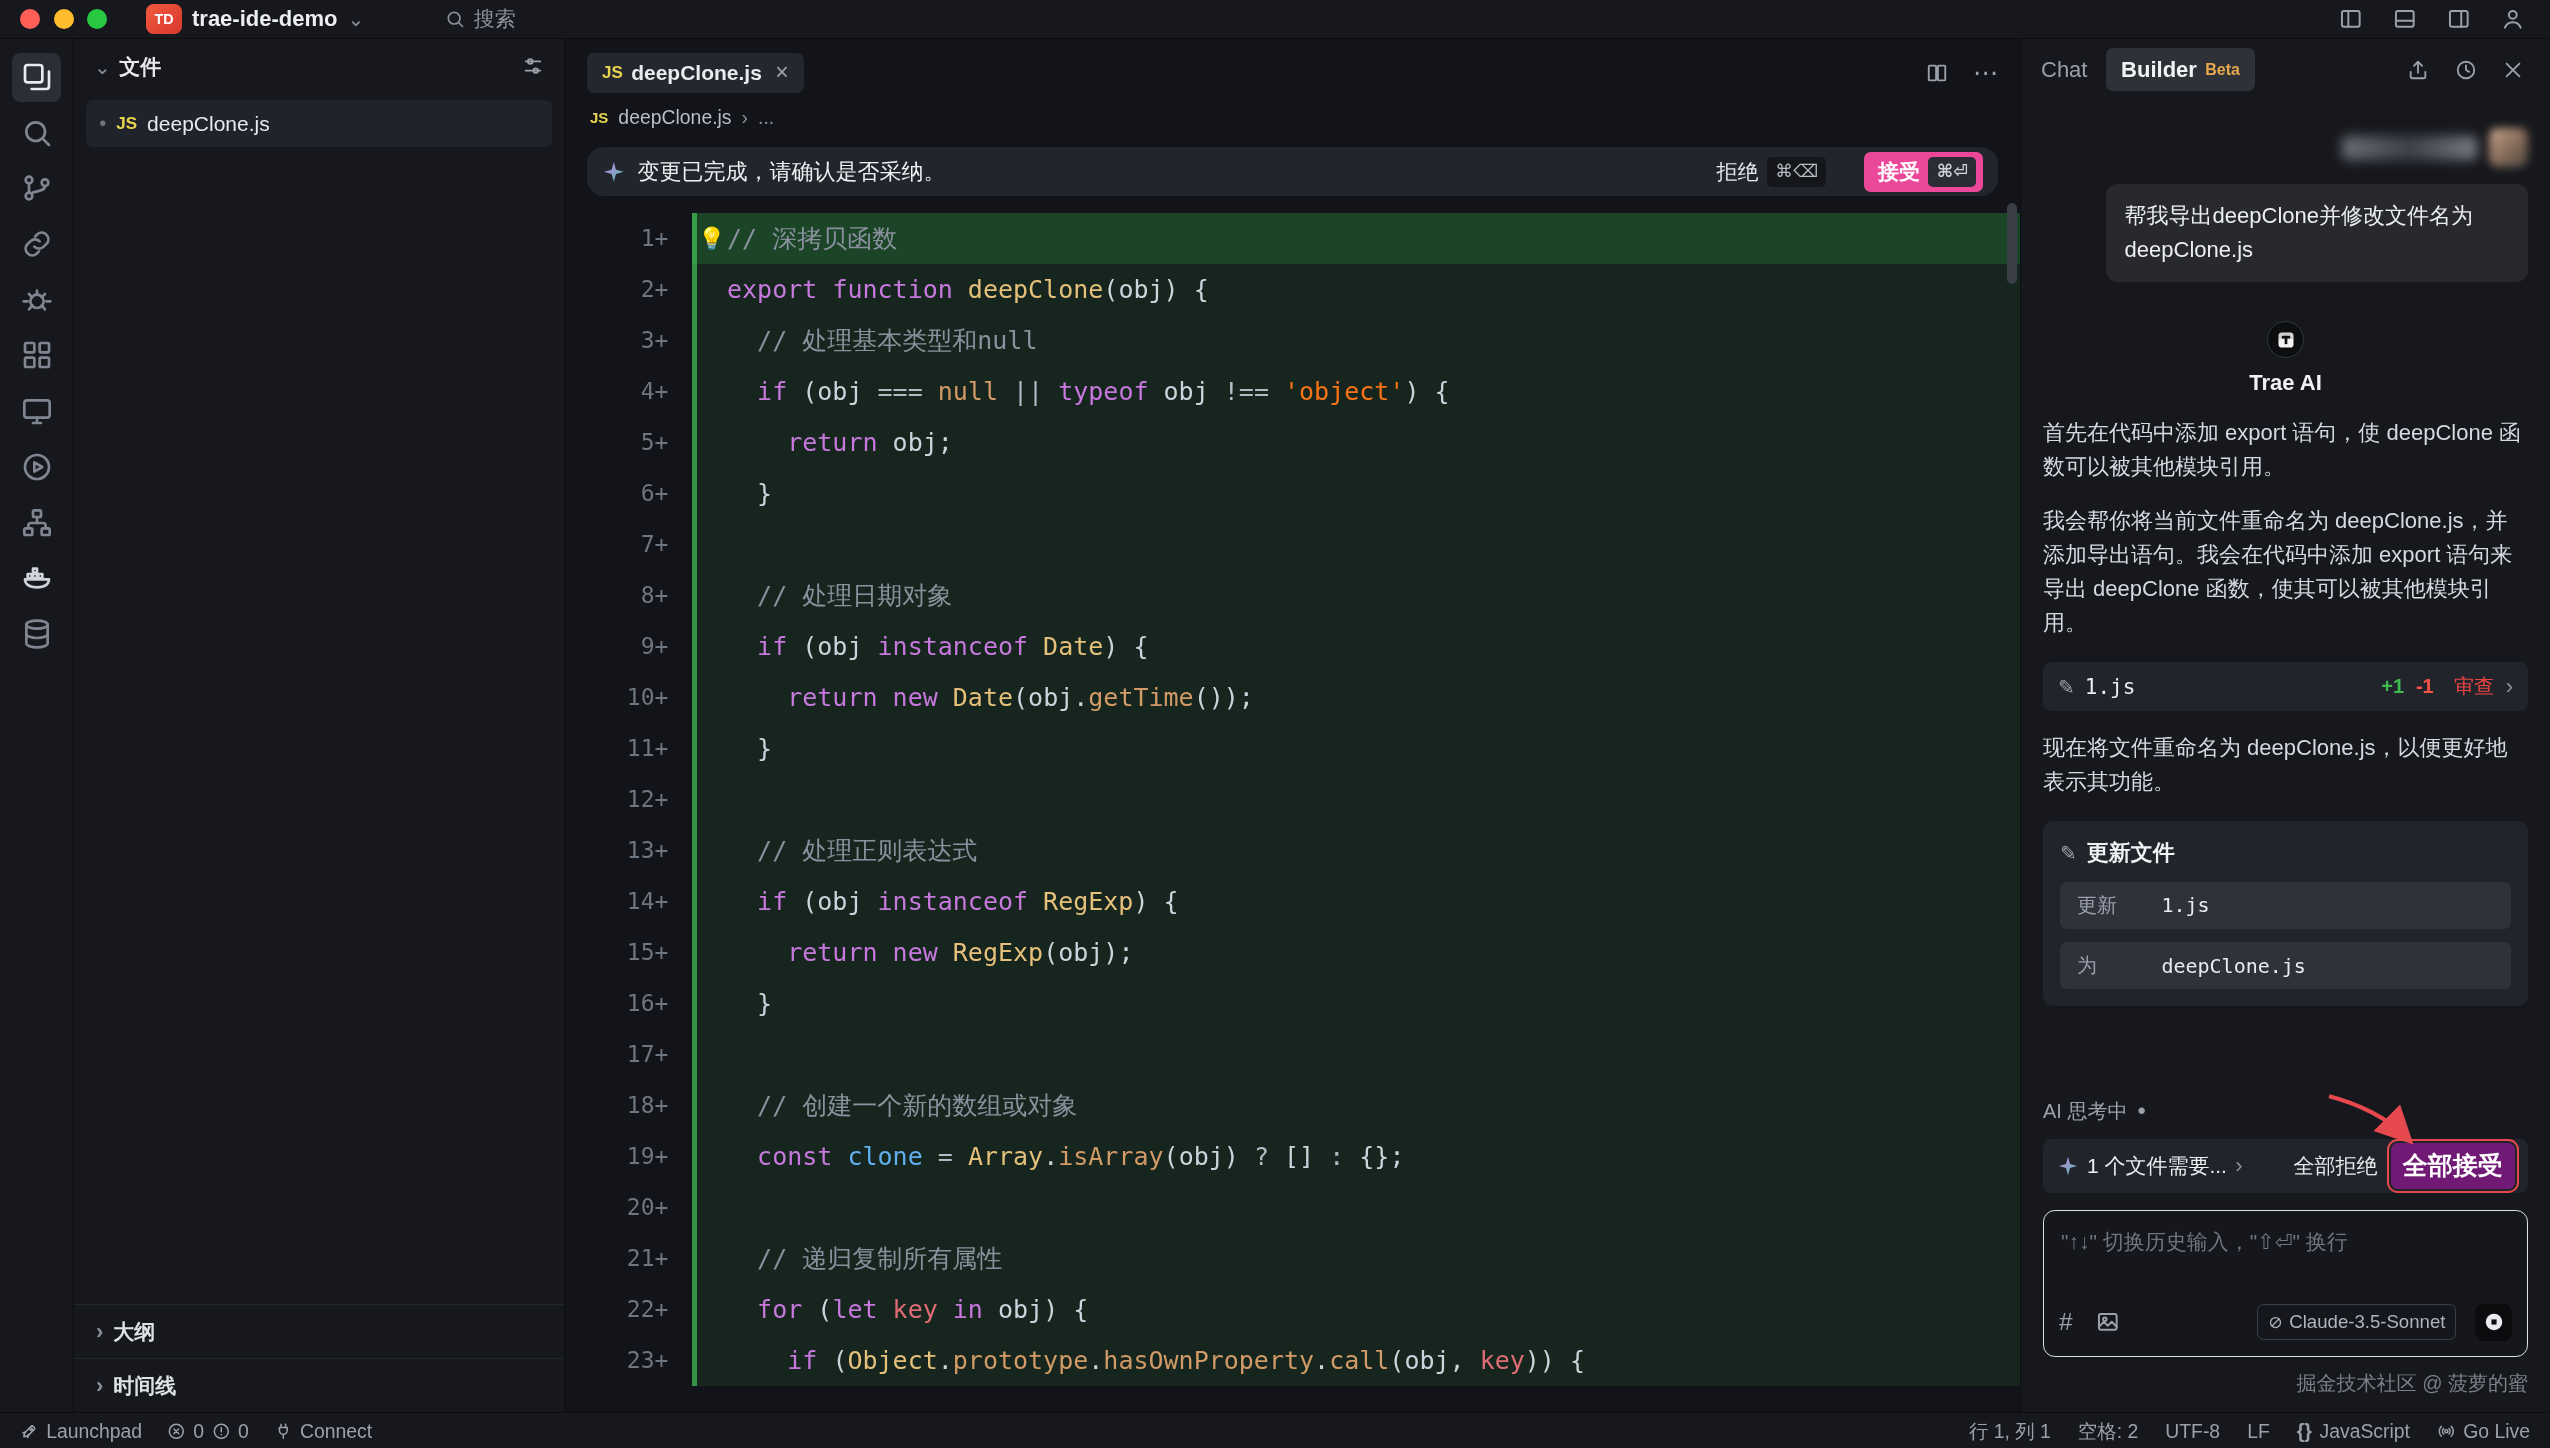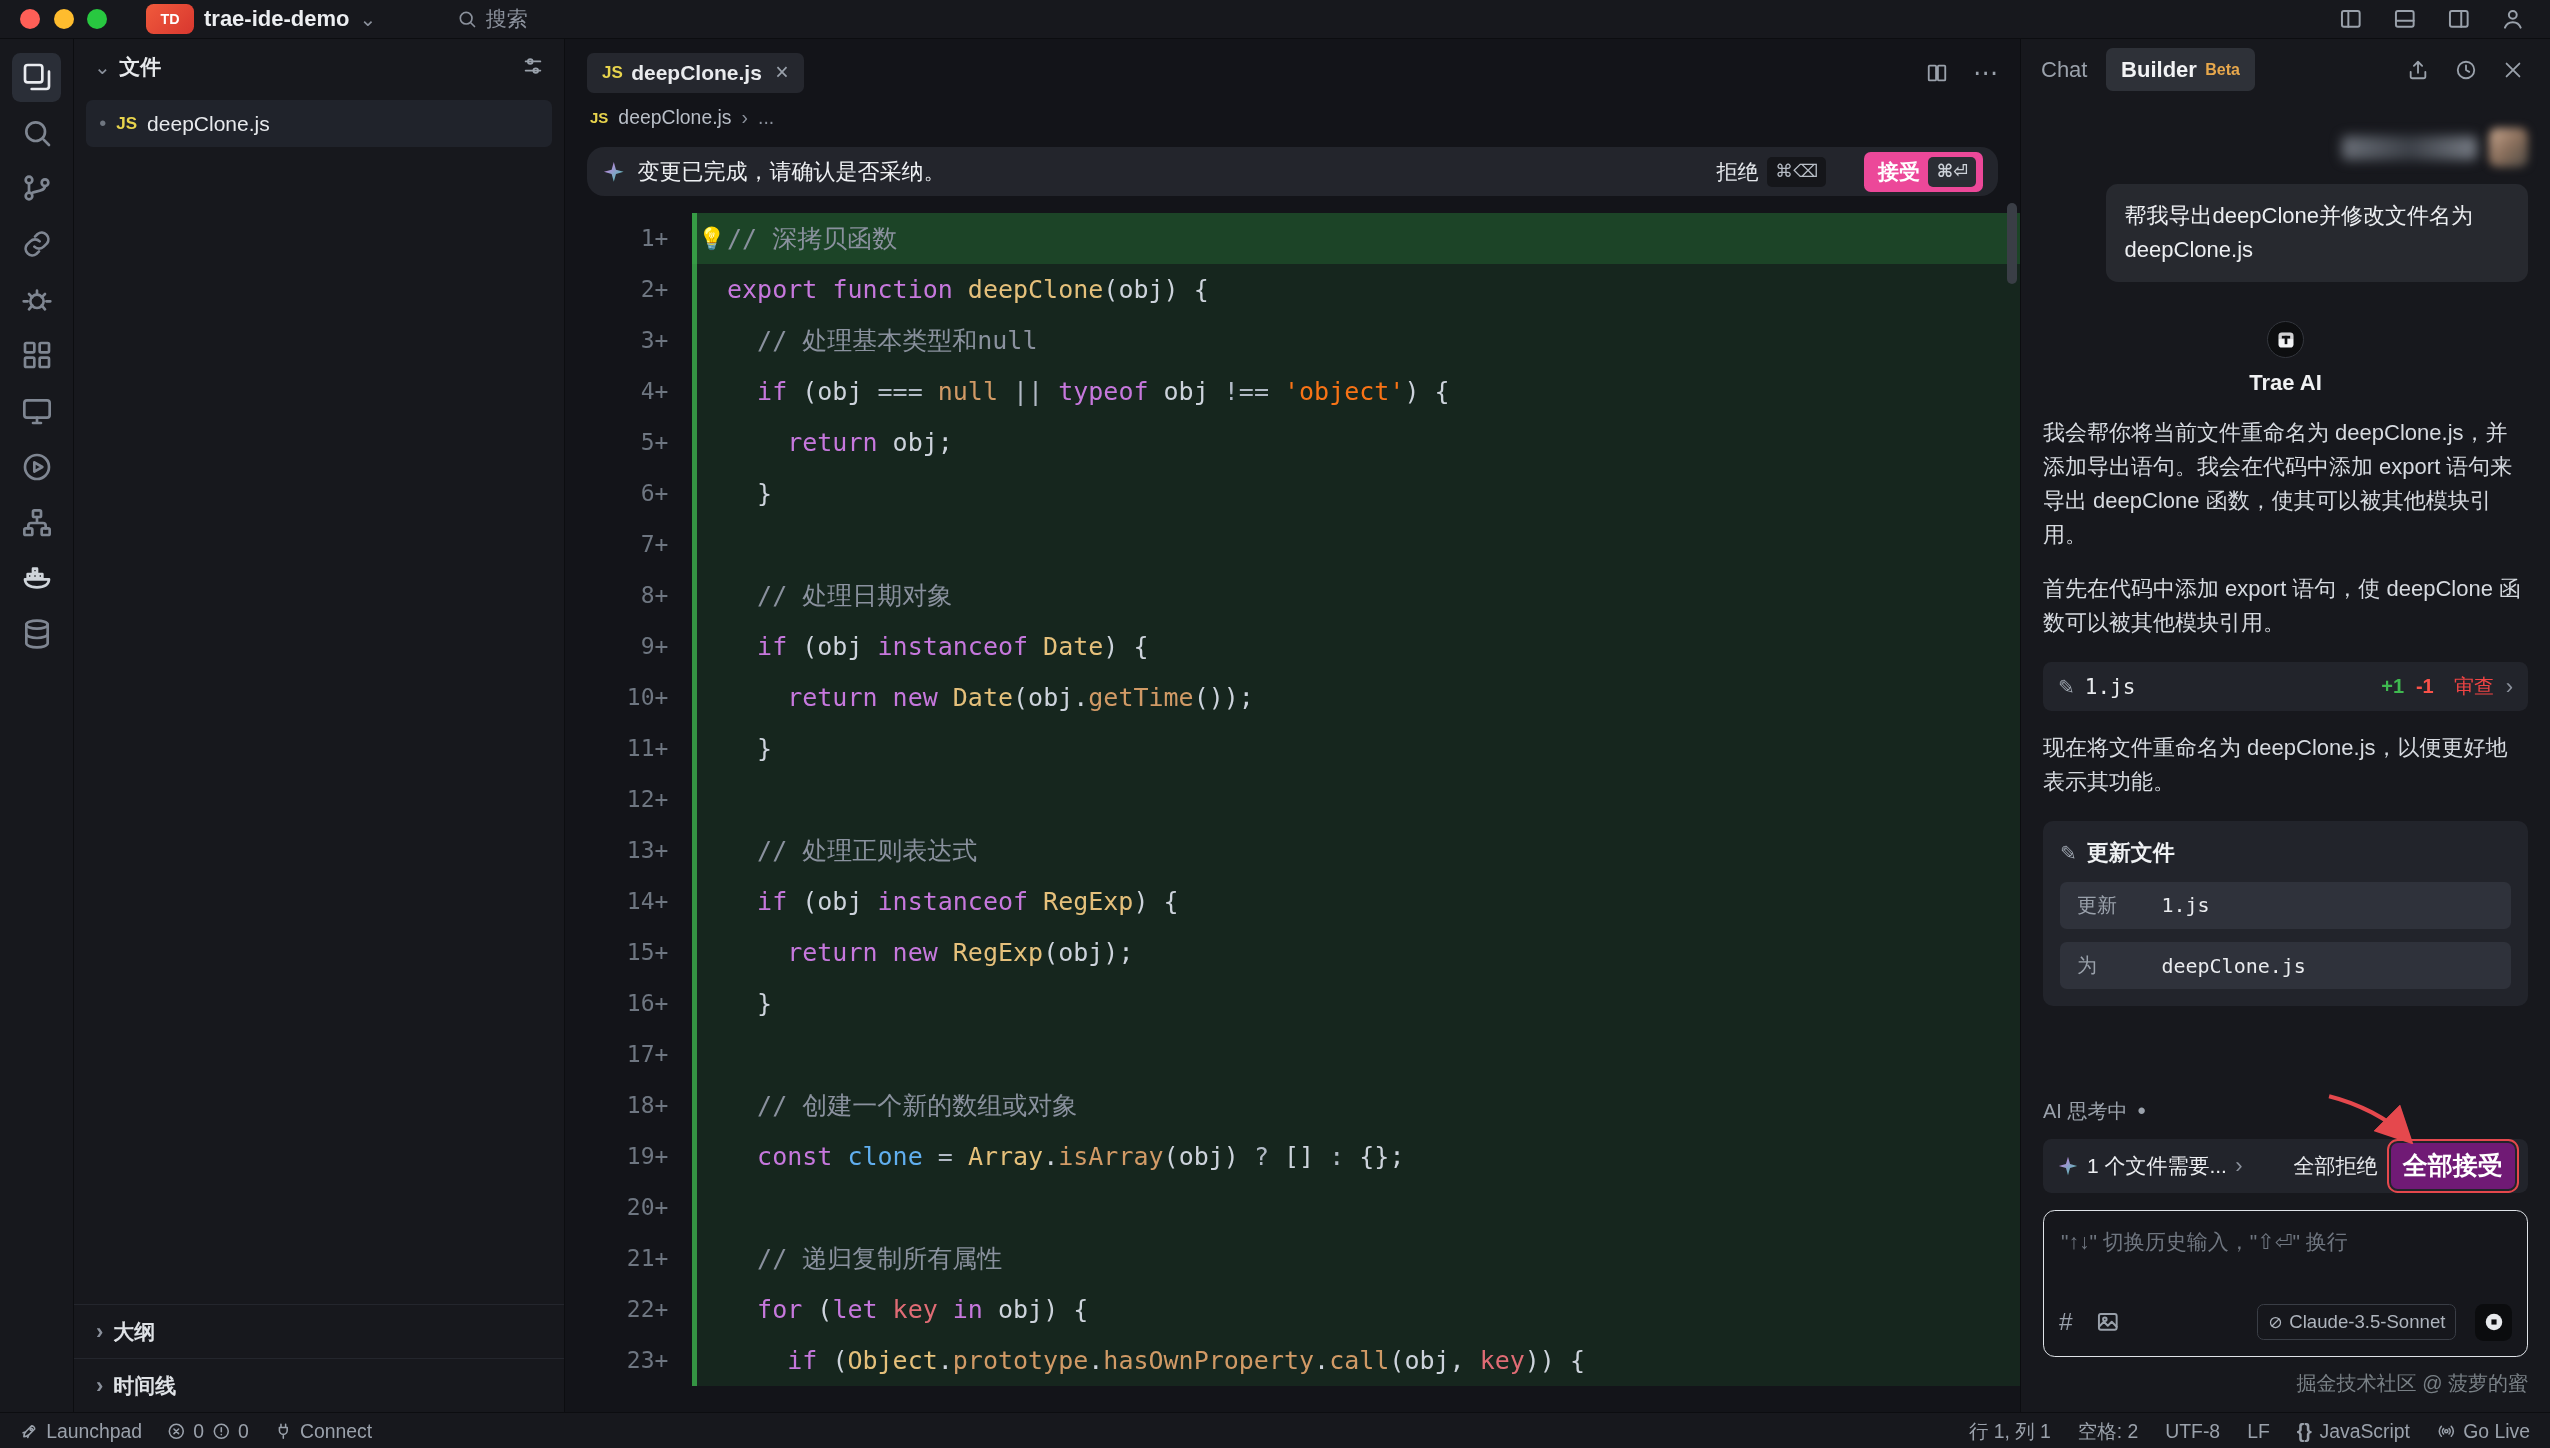--- a/index.html
+++ b/index.html
@@ -9,21 +9,21 @@
        background:#17181d;overflow:hidden;position:relative;}
   .mono{font-family:"DejaVu Sans Mono","Liberation Mono",monospace;}
 
   
   .titlebar{height:39px;flex:0 0 39px;display:flex;align-items:center;
             background:#17181d;border-bottom:0.8px solid #0c0d10;padding:0 20px;}
   .traffic{display:flex;gap:13.5px;margin-right:39px;}
   .tl{width:20px;height:20px;border-radius:50%;}
   .tl.r{background:#ff5f57}.tl.y{background:#febc2e}.tl.g{background:#28c840}
   .project{display:flex;align-items:center;gap:10px;cursor:default;}
-  .td-logo{width:48px;height:30px;border-radius:7.6px;background:linear-gradient(135deg,#f05a3c,#d8372f);
+  .td-logo{width:36px;height:30px;border-radius:7.6px;background:linear-gradient(135deg,#f05a3c,#d8372f);
            color:#fff;font-weight:700;font-size:14.3px;display:flex;align-items:center;justify-content:center;}
   .proj-name{font-size:22px;font-weight:700;color:#eceef1;}
   .chev{color:#8b919c;font-size:20px;}
   .tb-search{display:flex;align-items:center;gap:8.4px;margin-left:81px;color:#8b919c;font-size:21px;}
   .tb-right{margin-left:auto;display:flex;align-items:center;gap:20px;color:#9aa1ab;}
   .icon-btn{display:flex;align-items:center;justify-content:center;width:34px;height:34px;border-radius:6.7px;}
   svg.ic{stroke:currentColor;fill:none;stroke-width:2;stroke-linecap:round;stroke-linejoin:round;}
 
   
   .main{flex:1;display:flex;min-height:0;}
@@ -504,22 +504,22 @@
           <span class="trae-logo">
             <svg width="20" height="20" viewBox="0 0 24 24">
                 <rect x="3" y="3" width="18" height="18" rx="4" fill="#f2f3f5"></rect>
                 <path d="M3 3h18v8H3z" fill="#0d0e10" opacity="0.15"></path>
                 <rect x="7" y="7" width="10" height="3.2" fill="#0d0e10"></rect>
                 <rect x="10.4" y="7" width="3.2" height="10" fill="#0d0e10"></rect>
               </svg>
           </span>
           <span class="trae-name">Trae AI</span>
         </div>
+        <div class="para">首先在代码中添加 export 语句，使 deepClone 函数可以被其他模块引用。</div>
         <div class="para">我会帮你将当前文件重命名为 deepClone.js，并添加导出语句。我会在代码中添加 export 语句来导出 deepClone 函数，使其可以被其他模块引用。</div>
-        <div class="para">首先在代码中添加 export 语句，使 deepClone 函数可以被其他模块引用。</div>
 
         <div class="file-card">
           <span class="pencil">✎</span>
           <span class="fc-name mono">1.js</span>
           <span class="fc-right">
             <span class="added">+1</span>
             <span class="removed">-1</span>
             <span class="review">审查</span>
             <span class="ab-chev">›</span>
           </span>

